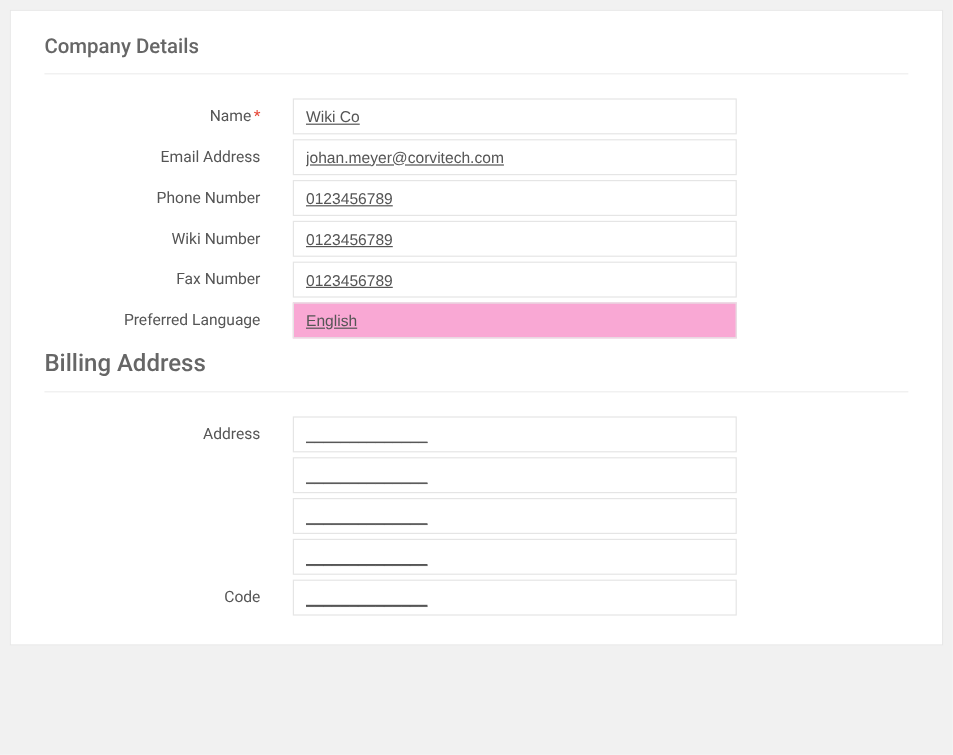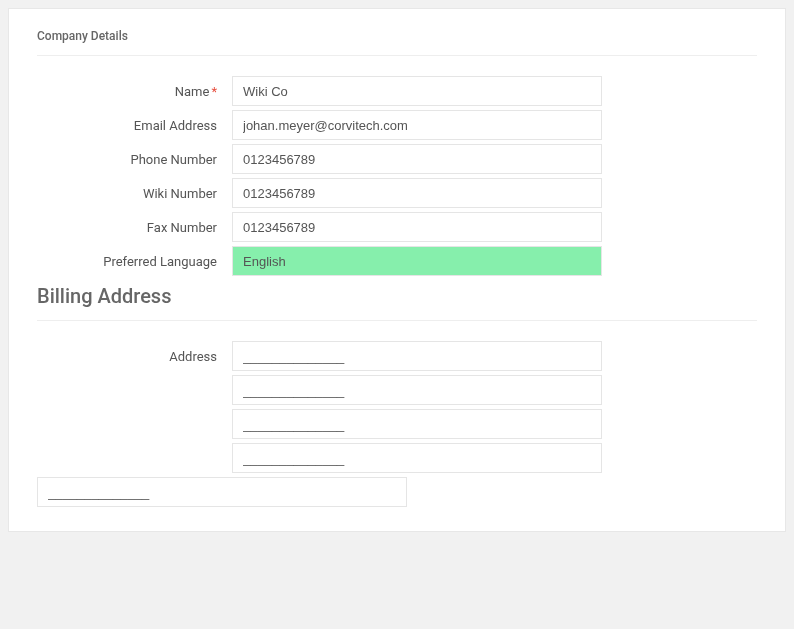--- a/index.html
+++ b/index.html
@@ -15,31 +15,32 @@
       color: #555;
     }
     .panel {
       background: #ffffff;
       border: 1px solid #e7e7e7;
       padding: 20px 28px;
       width: 778px;
       margin: 0 auto;
     }
     .section-title {
-      font-size: 12px;
+      font-size: 17px;
       font-weight: 500;
       color: #666;
       padding-bottom: 12px;
       border-bottom: 1px solid #eee;
       margin-bottom: 20px;
     }
     .form-row {
       display: flex;
       align-items: center;
       margin-bottom: 4px;
+      gap: 12px;
     }
     .form-label {
       width: 195px;
       text-align: right;
       padding-right: 15px;
       font-size: 13px;
       color: #555;
       padding-top: 7px;
       padding-bottom: 7px;
     }
@@ -52,23 +53,24 @@
     }
     .form-input {
       width: 100%;
       height: 30px;
       padding: 5px 10px;
       font-size: 13px;
       color: #555;
       background: #fff;
       border: 1px solid #e5e5e5;
       outline: none;
+      text-decoration: underline;
     }
     .form-input-readonly {
-      background: #86efac;
+      background: #f9a8d4;
       color: #555;
       cursor: default;
     }
     .section-title-sub {
       font-size: 20px;
       font-weight: 500;
       color: #666;
       padding-bottom: 12px;
       border-bottom: 1px solid #eee;
       margin-top: 8px;
@@ -152,18 +154,19 @@
   </div>
 
   <div class="form-row">
     <div class="form-label"></div>
     <div class="form-input-wrap">
       <input type="text" class="form-input" value="______________" style="">
     </div>
   </div>
 
   <div class="form-row">
+    <div class="form-label">Code</div>
     <div class="form-input-wrap">
       <input type="text" class="form-input" value="______________" style="">
     </div>
   </div>
 
 </div>
 
 </body></html>

